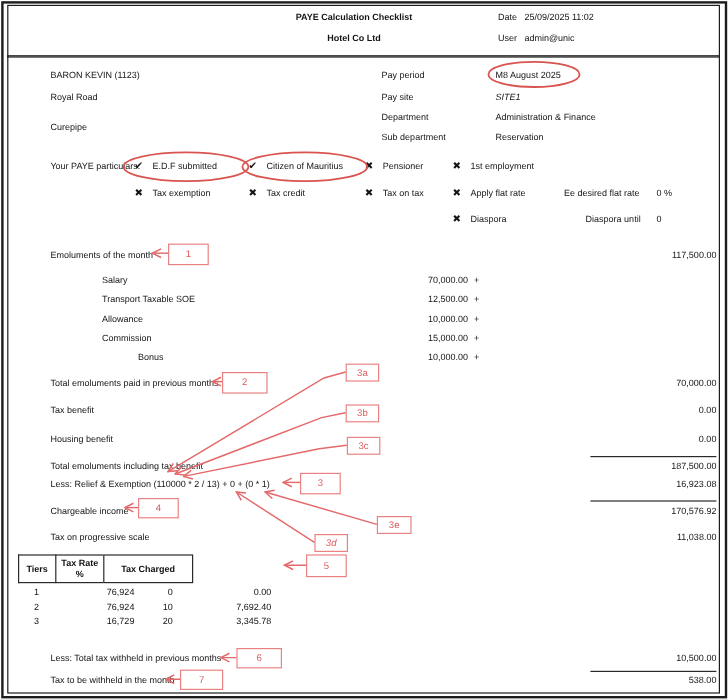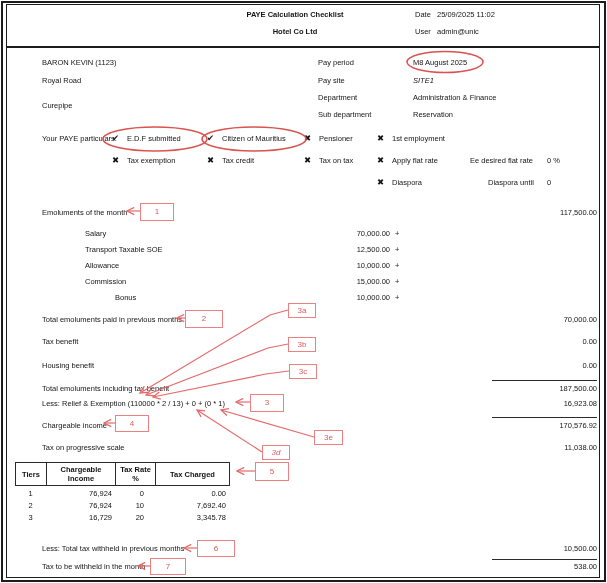--- a/index.html
+++ b/index.html
@@ -138,24 +138,20 @@
   <div class="t val" style="top:421px;">170,576.92</div>
 
   <div class="t" style="left:42px; top:443px;">Tax on progressive scale</div>
   <div class="t val" style="top:443px;margin-left:43px;">11,038.00</div>
 
   <div id="taxtable">
     <div class="throw">
       <div class="hcell h0">
           <span>Tiers</span>
         </div>
-      <div class="hcell h1">
-        <span>Chargeable</span>
-        <span>Income</span>
-      </div>
       <div class="hcell h2">
         <span>Tax Rate</span>
         <span>%</span>
       </div>
       <div class="hcell h3">
           <span>Tax Charged</span>
         </div>
     </div>
     <div class="throw" style="margin-top:2px;">
       <div class="dcell c0">1</div>

